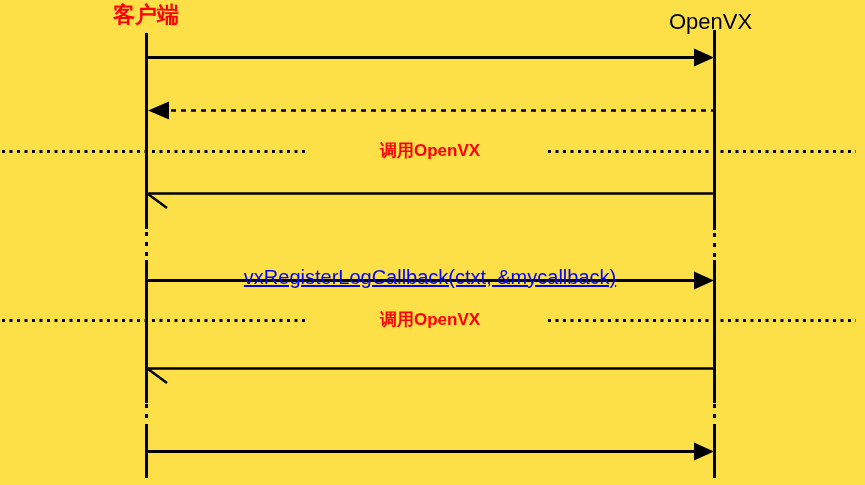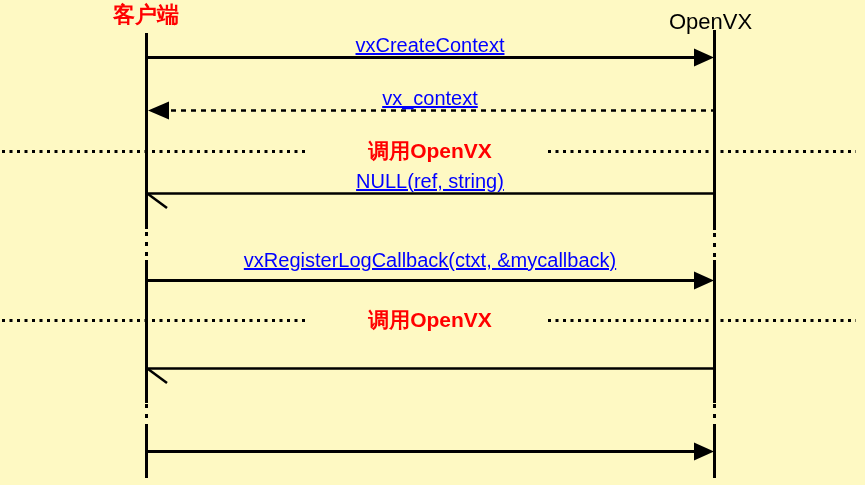--- a/index.html
+++ b/index.html
@@ -1,19 +1,19 @@
 <!DOCTYPE html>
 <html><head>
 <meta charset="utf-8">
 <style>
   html,body{margin:0;padding:0;background:#ffffff;}
   .diagram{
     position:relative;
     width:865px;height:485px;
-    background:#fef9c3;
+    background:#fde047;
     font-family:"Liberation Sans", sans-serif;
     overflow:hidden;
   }
   .diagram svg{position:absolute;left:0;top:0;}
   .participant{
     position:absolute;
     white-space:nowrap;
     font-size:22px;
     line-height:26px;
   }
@@ -33,29 +33,29 @@
     text-align:center;
     color:#0000ff;
     font-size:20px;
     line-height:21px;
     text-decoration:underline;
     white-space:nowrap;
   }
   .msg.m1{top:35px;}
   .msg.m2{top:88px;}
   .msg.m3{top:171px;}
-  .msg.m4{top:250px;}
+  .msg.m4{top:267px;}
   .msg.m5{top:346px;}
   .msg.m6{top:429px;}
   .divider-label{
     position:absolute;
     left:146px;width:568px;
     text-align:center;
     color:#ff0000;
-    font-size:21px;
+    font-size:17px;
     line-height:23px;
     font-weight:bold;
     white-space:nowrap;
   }
   .divider-label.d1{top:139px;}
   .divider-label.d2{top:308px;}
 </style>
 </head>
 <body>
 
@@ -117,27 +117,24 @@
     <g>
       <line x1="148" y1="451.5" x2="697" y2="451.5" stroke="#000000" stroke-width="3"></line>
       <polygon points="694,442.5 714,451.5 694,460.5" fill="#000000"></polygon>
     </g>
   </svg>
 
   <div class="participant client">客户端</div>
 
   <div class="participant server">OpenVX</div>
 
-  <div class="msg m1">vxCreateContext</div>
 
-  <div class="msg m2">vx_context</div>
 
   <div class="divider-label d1">调用OpenVX</div>
 
-  <div class="msg m3">NULL(ref, string)</div>
 
   <div class="msg m4">vxRegisterLogCallback(ctxt, &amp;mycallback)</div>
 
   <div class="divider-label d2">调用OpenVX</div>
 
 
 
 </div>
 
 </body></html>

